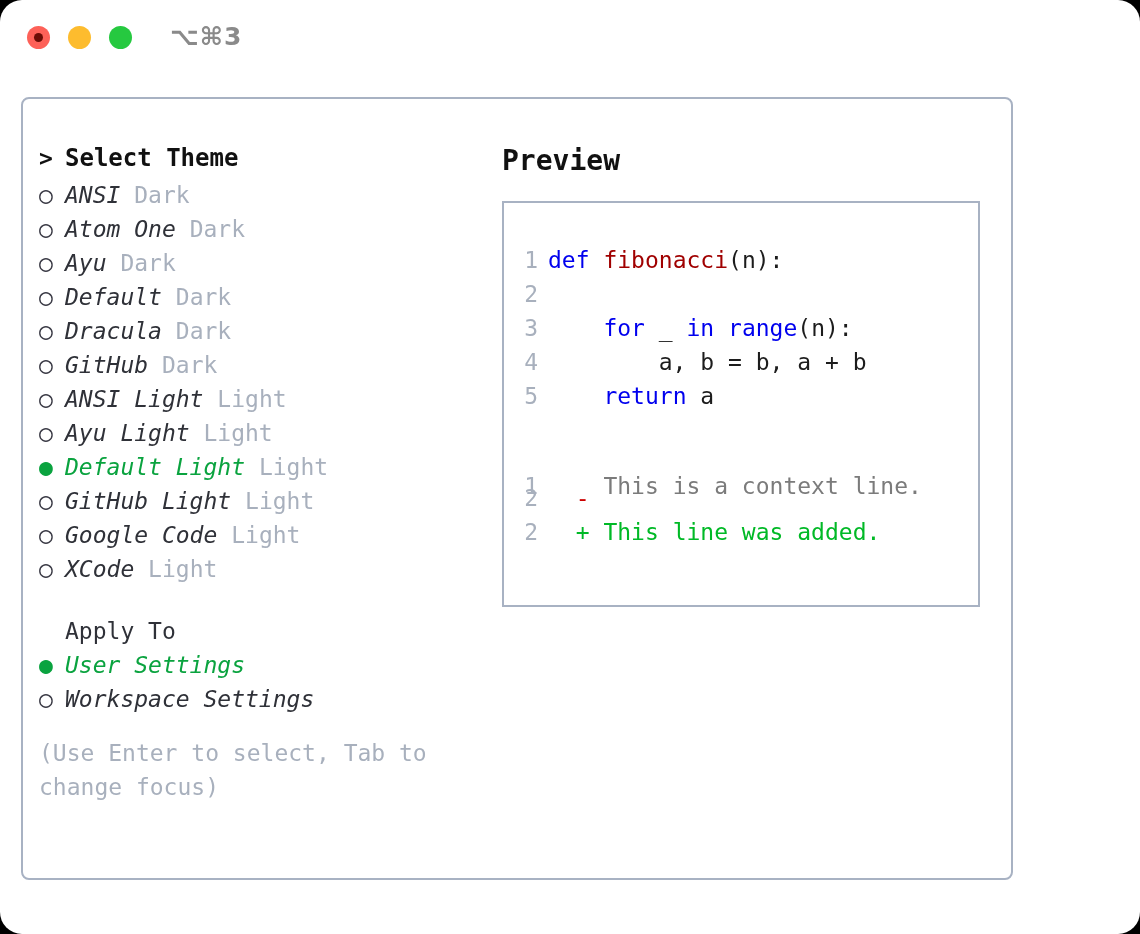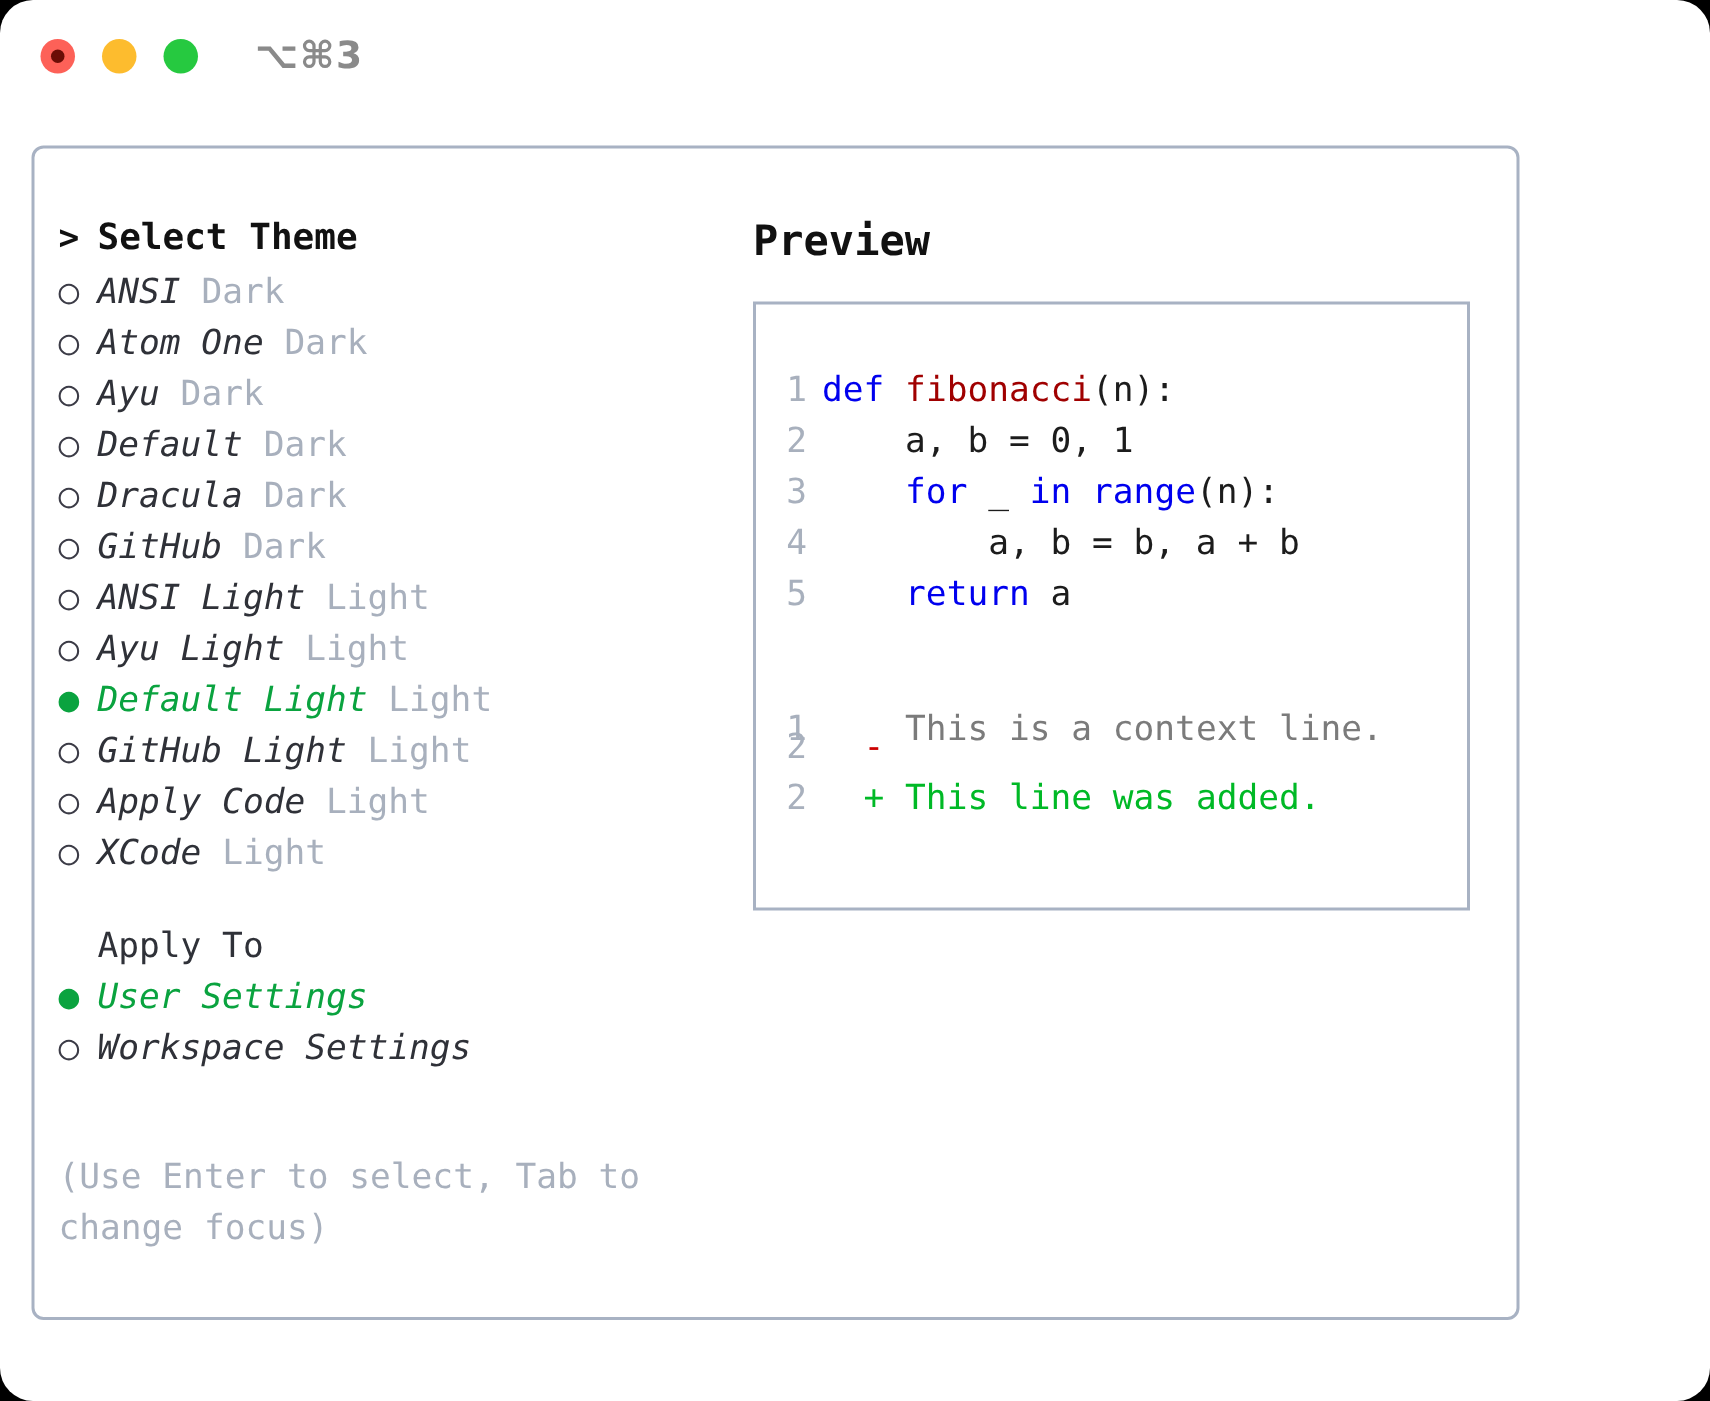--- a/index.html
+++ b/index.html
@@ -120,21 +120,21 @@
 
   .section-gap { height: 28px; }
   .apply-label {
     font-size: 23px;
     color: #2f3138;
     height: 34px;
     padding-left: 26px;
   }
 
   .hint {
-    margin-top: 48px;
+    margin-top: 16px;
     font-size: 23px;
     color: #a8b0bd;
     line-height: 34px;
     width: 400px;
   }
 
   
   .right-col {
     position: absolute;
     left: 479px;
@@ -205,21 +205,21 @@
           <div class="row"><span class="marker">○</span><span class="name">ANSI</span><span class="sp"> </span><span class="variant">Dark</span></div>
           <div class="row"><span class="marker">○</span><span class="name">Atom One</span><span class="sp"> </span><span class="variant">Dark</span></div>
           <div class="row"><span class="marker">○</span><span class="name">Ayu</span><span class="sp"> </span><span class="variant">Dark</span></div>
           <div class="row"><span class="marker">○</span><span class="name">Default</span><span class="sp"> </span><span class="variant">Dark</span></div>
           <div class="row"><span class="marker">○</span><span class="name">Dracula</span><span class="sp"> </span><span class="variant">Dark</span></div>
           <div class="row"><span class="marker">○</span><span class="name">GitHub</span><span class="sp"> </span><span class="variant">Dark</span></div>
           <div class="row"><span class="marker">○</span><span class="name">ANSI Light</span><span class="sp"> </span><span class="variant">Light</span></div>
           <div class="row"><span class="marker">○</span><span class="name">Ayu Light</span><span class="sp"> </span><span class="variant">Light</span></div>
           <div class="row selected"><span class="marker dot-filled">●</span><span class="name">Default Light</span><span class="sp"> </span><span class="variant">Light</span></div>
           <div class="row"><span class="marker">○</span><span class="name">GitHub Light</span><span class="sp"> </span><span class="variant">Light</span></div>
-          <div class="row"><span class="marker">○</span><span class="name">Apply Code</span><span class="sp"> </span><span class="variant">Light</span></div>
+          <div class="row"><span class="marker">○</span><span class="name">Google Code</span><span class="sp"> </span><span class="variant">Light</span></div>
           <div class="row"><span class="marker">○</span><span class="name">XCode</span><span class="sp"> </span><span class="variant">Light</span></div>
         </div>
 
       <div class="section-gap"></div>
 
       <div class="apply-label">Apply To</div>
 
       <div id="apply-rows">
           <div class="row selected"><span class="marker dot-filled">●</span><span class="name">User Settings</span></div>
           <div class="row"><span class="marker">○</span><span class="name">Workspace Settings</span></div>
@@ -227,21 +227,21 @@
 
       <div class="hint">(Use Enter to select, Tab to change focus)</div>
     </div>
 
     <div class="right-col">
       <div class="preview-title">Preview</div>
 
       <div class="preview-box">
         <div id="code-rows">
             <div class="code-line"><span class="lineno">1</span><span class="kw">def</span><span class="pl"> </span><span class="fn">fibonacci</span><span class="pl">(n):</span></div>
-            <div class="code-line"><span class="lineno">2</span><span class="pl">    a, b = 0, 1</span></div>
+            <div class="code-line"><span class="lineno">2</span></div>
             <div class="code-line"><span class="lineno">3</span><span class="pl">    </span><span class="kw">for</span><span class="pl"> _ </span><span class="kw">in</span><span class="pl"> </span><span class="kw">range</span><span class="pl">(n):</span></div>
             <div class="code-line"><span class="lineno">4</span><span class="pl">        a, b = b, a + b</span></div>
             <div class="code-line"><span class="lineno">5</span><span class="pl">    </span><span class="kw">return</span><span class="pl"> a</span></div>
           </div>
         <div class="blank-line"></div>
         <div id="diff-rows">
             <div class="code-line"><span class="lineno">1</span><span class="ctx">    </span><span class="ctx">This is a context line.</span></div>
             <div class="code-line"><span class="lineno">2</span><span class="del">  - </span></div>
             <div class="code-line"><span class="lineno">2</span><span class="add">  + </span><span class="add">This line was added.</span></div>
           </div>

